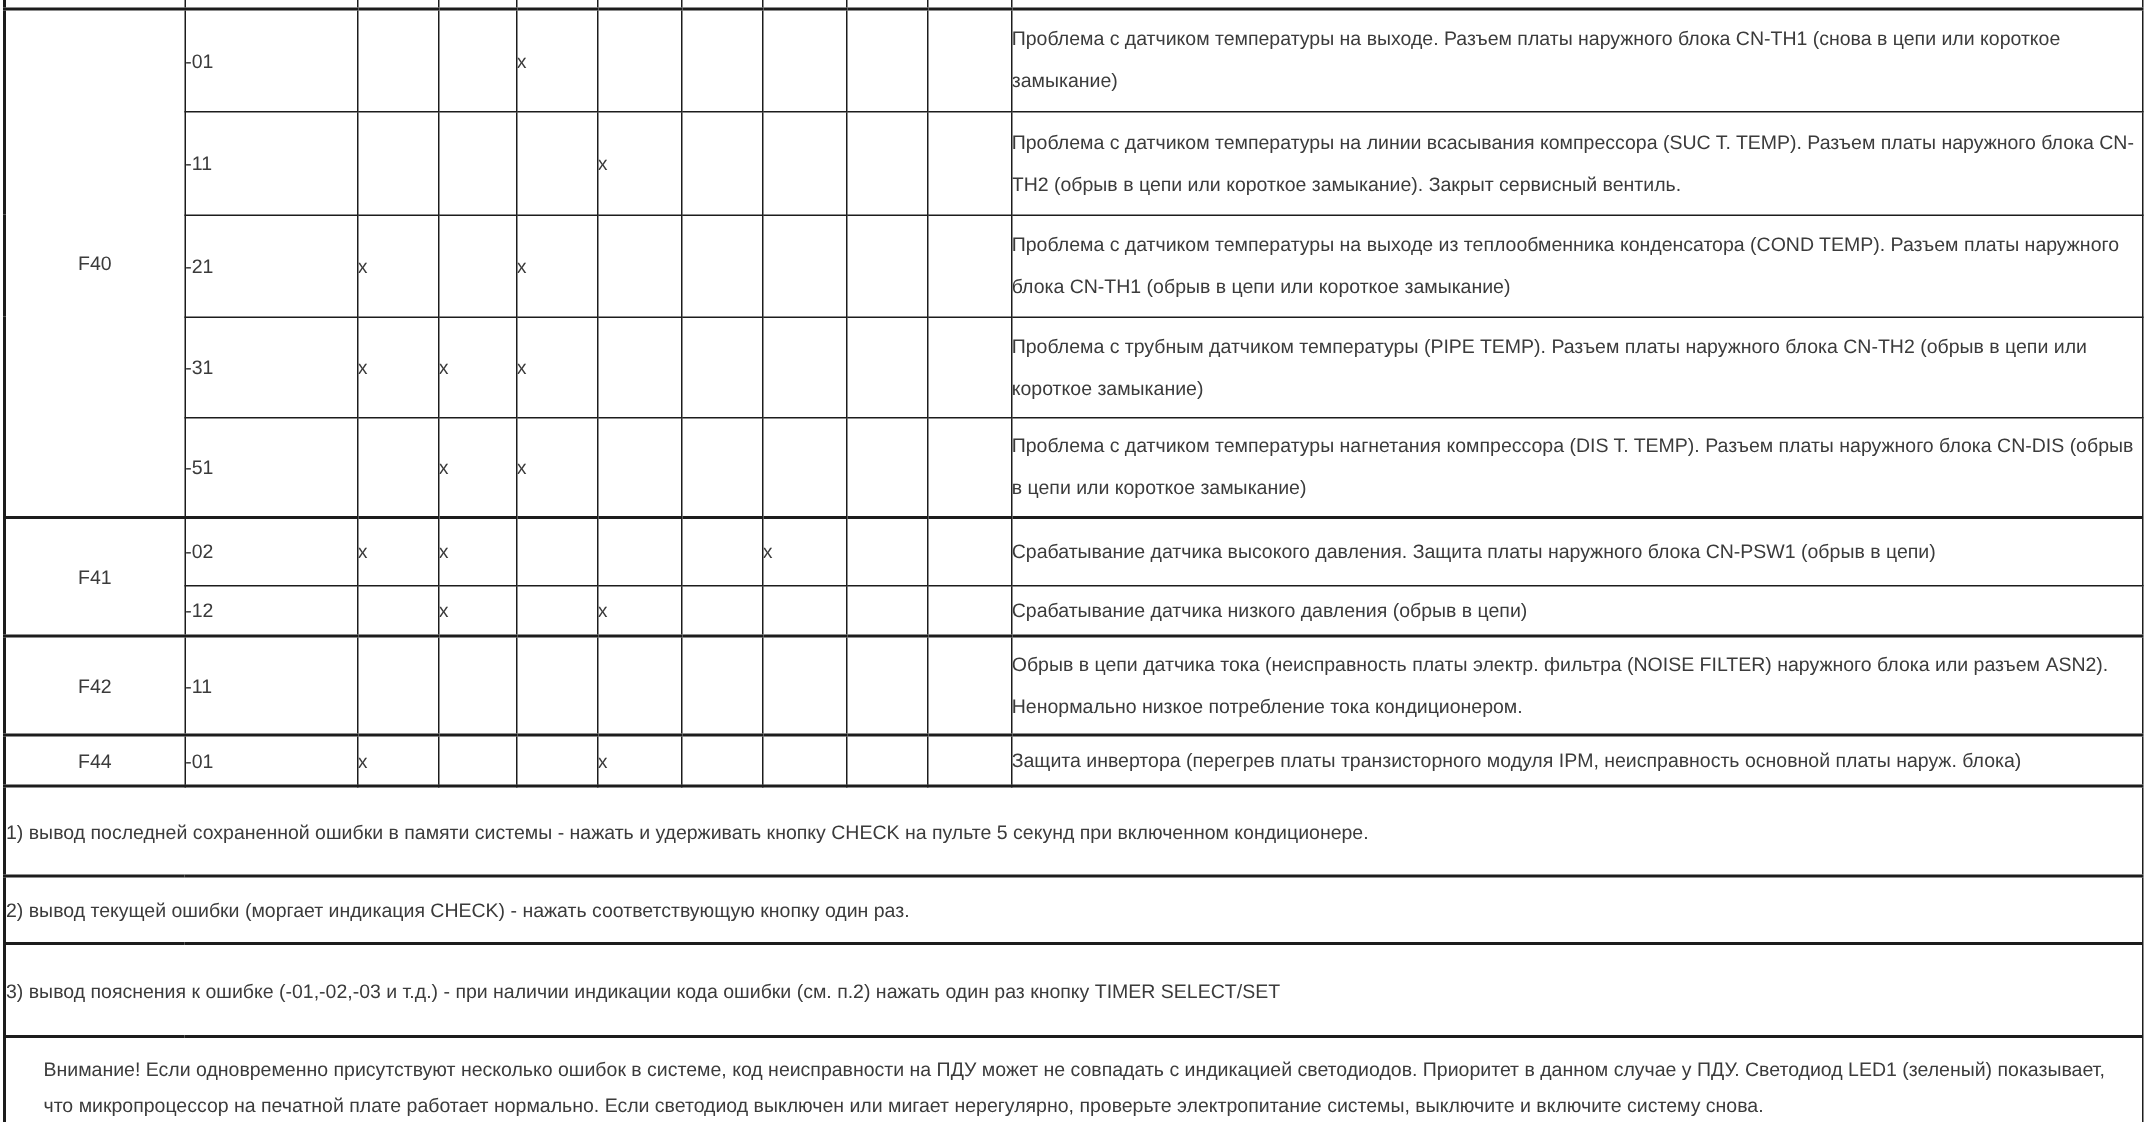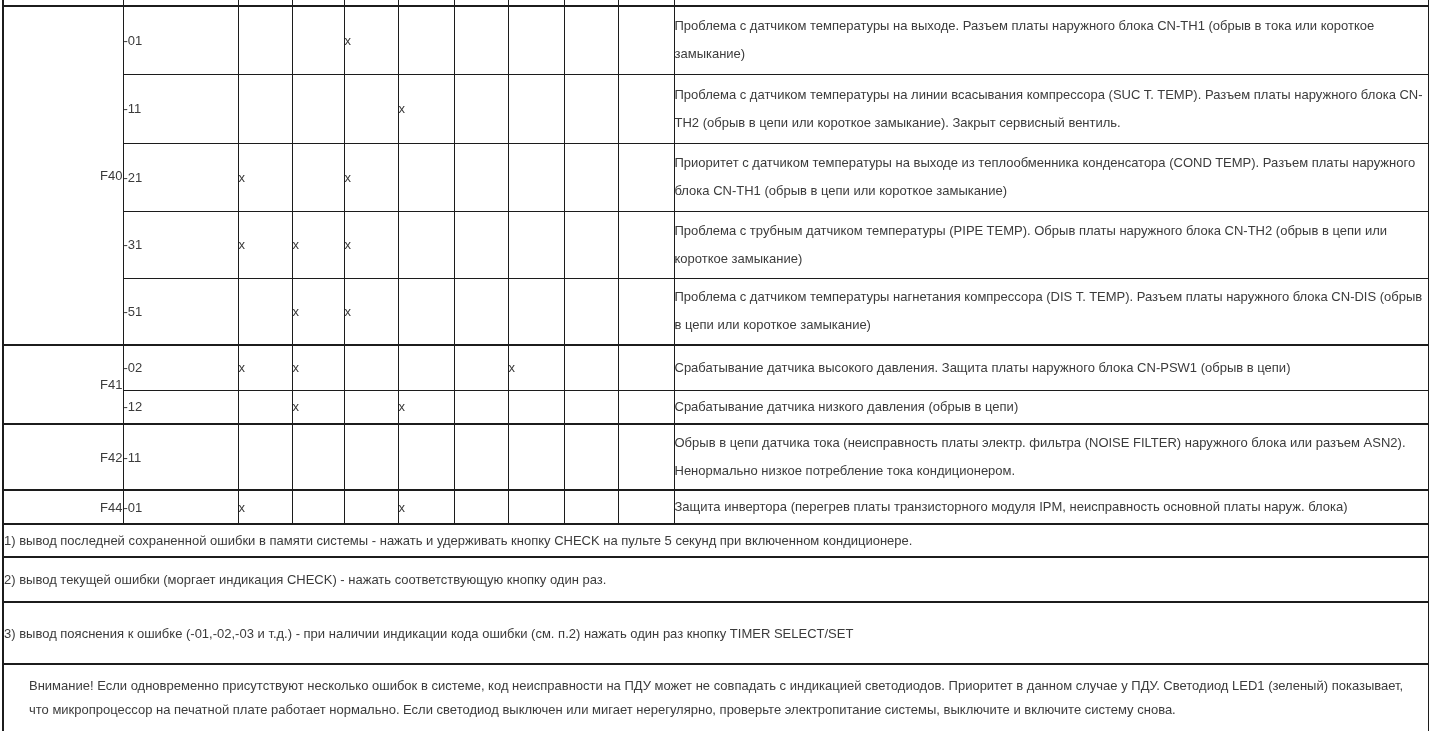--- a/index.html
+++ b/index.html
@@ -27,21 +27,21 @@
   table.err td{
     border:1px solid var(--border);
     color:var(--text);
     font-size:13px;
     vertical-align:middle;
     overflow:hidden;
     padding:0;
   }
   tr.thick-top > td{ border-top-width:2px; }
   tr.cut-row > td{ border-top:none; }
-  td.code{ text-align:right; }
+  td.code{ text-align:center; }
   td.sub{ text-align:left; }
   td.ind{ padding-left:6px; text-align:left; }
   td.desc{ padding:4px 9px; line-height:28px; text-align:left; }
   td.note{ padding-left:9px; text-align:left; }
   tr.warning-row > td{
     vertical-align:top;
     padding:9px 9px 0 25px;
     line-height:24px;
     border-bottom:none;
   }
@@ -83,21 +83,21 @@
       <td class="code" rowspan="5">F40</td>
       <td class="sub">-01</td>
       <td class="ind"></td>
       <td class="ind"></td>
       <td class="ind">x</td>
       <td class="ind"></td>
       <td class="ind"></td>
       <td class="ind"></td>
       <td class="ind"></td>
       <td class="ind"></td>
-      <td class="desc">Проблема с датчиком температуры на выходе. Разъем платы наружного блока CN-TH1 (обрыв в тока или короткое замыкание)</td>
+      <td class="desc">Проблема с датчиком температуры на выходе. Разъем платы наружного блока CN-TH1 (снова в цепи или короткое замыкание)</td>
     </tr>
     <tr style="height:69px">
       <td class="sub">-11</td>
       <td class="ind"></td>
       <td class="ind"></td>
       <td class="ind"></td>
       <td class="ind">x</td>
       <td class="ind"></td>
       <td class="ind"></td>
       <td class="ind"></td>
@@ -107,33 +107,33 @@
     <tr style="height:68px">
       <td class="sub">-21</td>
       <td class="ind">x</td>
       <td class="ind"></td>
       <td class="ind">x</td>
       <td class="ind"></td>
       <td class="ind"></td>
       <td class="ind"></td>
       <td class="ind"></td>
       <td class="ind"></td>
-      <td class="desc">Приоритет с датчиком температуры на выходе из теплообменника конденсатора (COND TEMP). Разъем платы наружного блока CN-TH1 (обрыв в цепи или короткое замыкание)</td>
+      <td class="desc">Проблема с датчиком температуры на выходе из теплообменника конденсатора (COND TEMP). Разъем платы наружного блока CN-TH1 (обрыв в цепи или короткое замыкание)</td>
     </tr>
     <tr style="height:67px">
       <td class="sub">-31</td>
       <td class="ind">x</td>
       <td class="ind">x</td>
       <td class="ind">x</td>
       <td class="ind"></td>
       <td class="ind"></td>
       <td class="ind"></td>
       <td class="ind"></td>
       <td class="ind"></td>
-      <td class="desc">Проблема с трубным датчиком температуры (PIPE TEMP). Обрыв платы наружного блока CN-TH2 (обрыв в цепи или короткое замыкание)</td>
+      <td class="desc">Проблема с трубным датчиком температуры (PIPE TEMP). Разъем платы наружного блока CN-TH2 (обрыв в цепи или короткое замыкание)</td>
     </tr>
     <tr style="height:67px">
       <td class="sub">-51</td>
       <td class="ind"></td>
       <td class="ind">x</td>
       <td class="ind">x</td>
       <td class="ind"></td>
       <td class="ind"></td>
       <td class="ind"></td>
       <td class="ind"></td>
@@ -188,21 +188,21 @@
       <td class="ind"></td>
       <td class="ind"></td>
       <td class="ind">x</td>
       <td class="ind"></td>
       <td class="ind"></td>
       <td class="ind"></td>
       <td class="ind"></td>
       <td class="desc">Защита инвертора (перегрев платы транзисторного модуля IPM, неисправность основной платы наруж. блока)</td>
     </tr>
 
-    <tr class="thick-top" style="height:33px">
+    <tr class="thick-top" style="height:60px">
       <td class="note" colspan="11">1) вывод последней сохраненной ошибки в памяти системы - нажать и удерживать кнопку CHECK на пульте 5 секунд при включенном кондиционере.</td>
     </tr>
     <tr class="thick-top" style="height:45px">
       <td class="note" colspan="11">2) вывод текущей ошибки (моргает индикация CHECK) - нажать соответствующую кнопку один раз.</td>
     </tr>
     <tr class="thick-top" style="height:62px">
       <td class="note" colspan="11">3) вывод пояснения к ошибке (-01,-02,-03 и т.д.) - при наличии индикации кода ошибки (см. п.2) нажать один раз кнопку TIMER SELECT/SET</td>
     </tr>
 
     <tr class="thick-top warning-row" style="height:67px">

